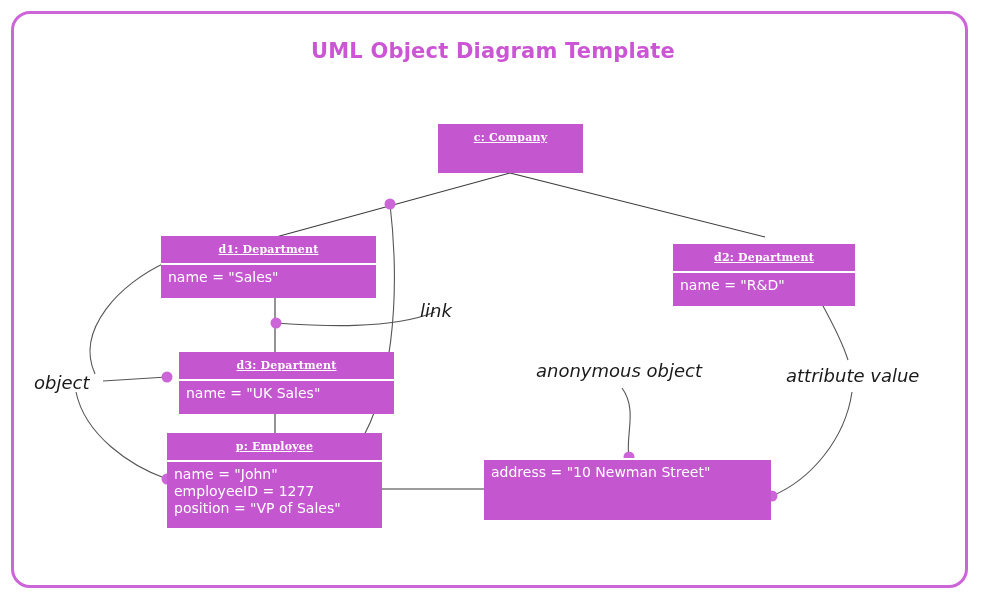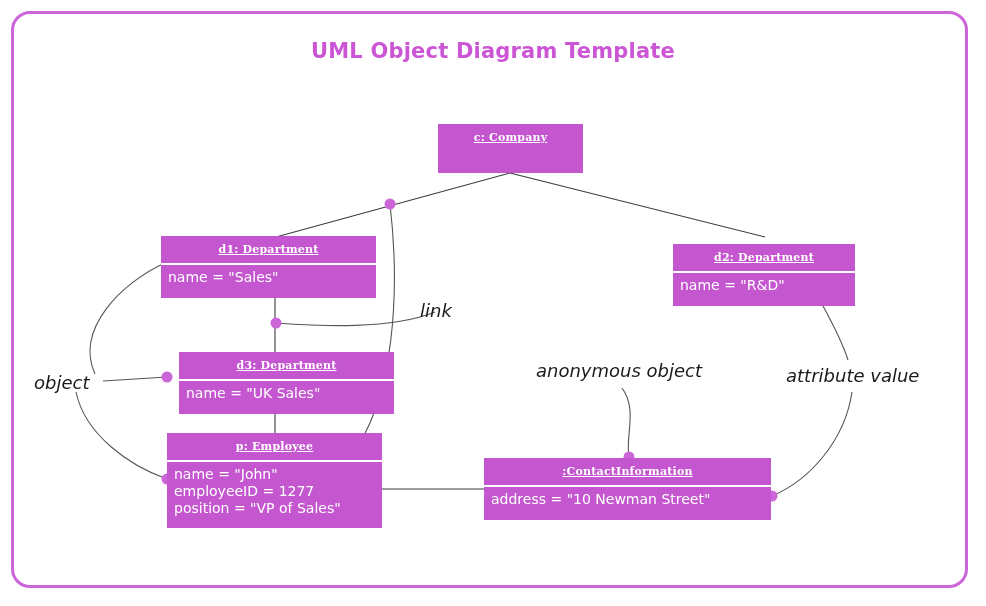--- a/index.html
+++ b/index.html
@@ -169,21 +169,20 @@
       <div class="objbox" style="left: 167px; top: 433px; width: 215px; height: 95px; background: rgb(196, 86, 207);">
         <div class="head">p: Employee</div>
         <div class="divider"></div>
         <div class="attrs">
           <div class="attr">name = "John"</div>
           <div class="attr">employeeID = 1277</div>
           <div class="attr">position = "VP of Sales"</div>
         </div>
       </div>
       <div class="objbox" style="left: 484px; top: 458px; width: 287px; height: 62px; background: rgb(196, 86, 207);">
-        <div class="head">:ContactInformation</div>
         <div class="divider"></div>
         <div class="attrs">
           <div class="attr">address = "10 Newman Street"</div>
         </div>
       </div>
     </div>
   <div id="notes-layer">
       <div class="note" style="left: 34px; top: 372px;">object</div>
       <div class="note" style="left: 420px; top: 300px;">link</div>
       <div class="note" style="left: 536px; top: 360px;">anonymous object</div>

